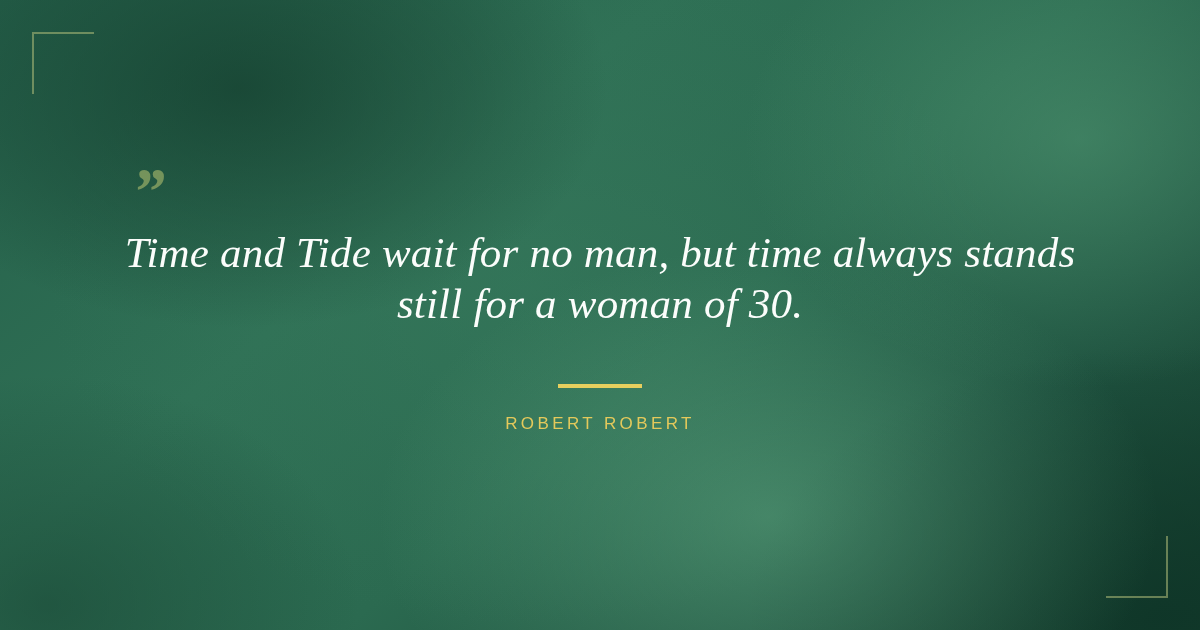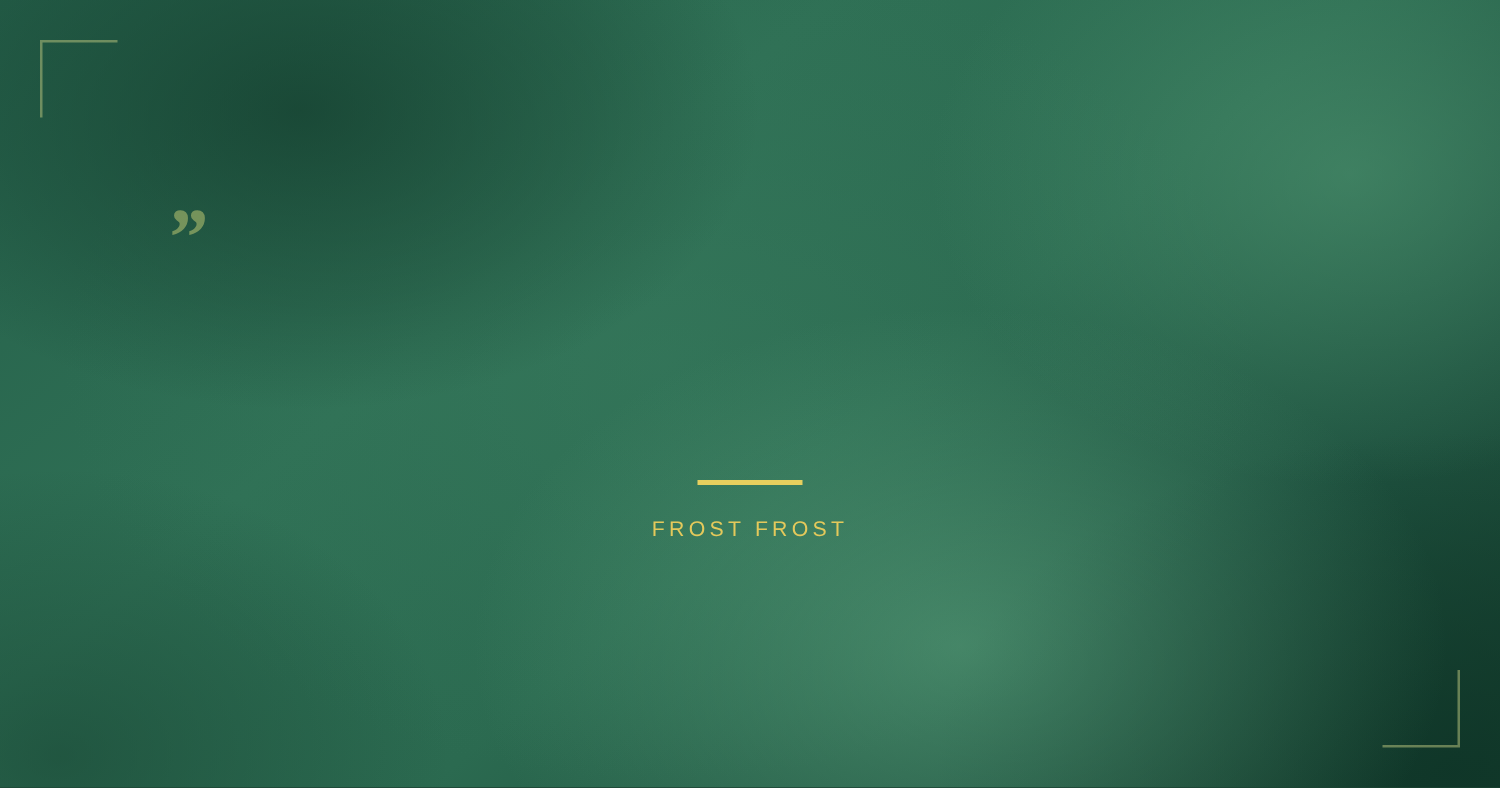--- a/index.html
+++ b/index.html
@@ -115,19 +115,23 @@
 <body>
 
 <div id="card">
 
   <div class="corner corner-tl"></div>
   <div class="corner corner-br"></div>
 
 
   <div class="quote-block">
     <div class="quote-mark">”</div>
+    <div class="quote-text">
+      <span>Time and Tide wait for no man, but time always stands still</span>
+      <span>for a woman of 30.</span>
+    </div>
   </div>
 
   <div class="divider"></div>
 
-  <div class="author">FROST FROST</div>
+  <div class="author">ROBERT ROBERT</div>
 
 </div>
 
 </body></html>

